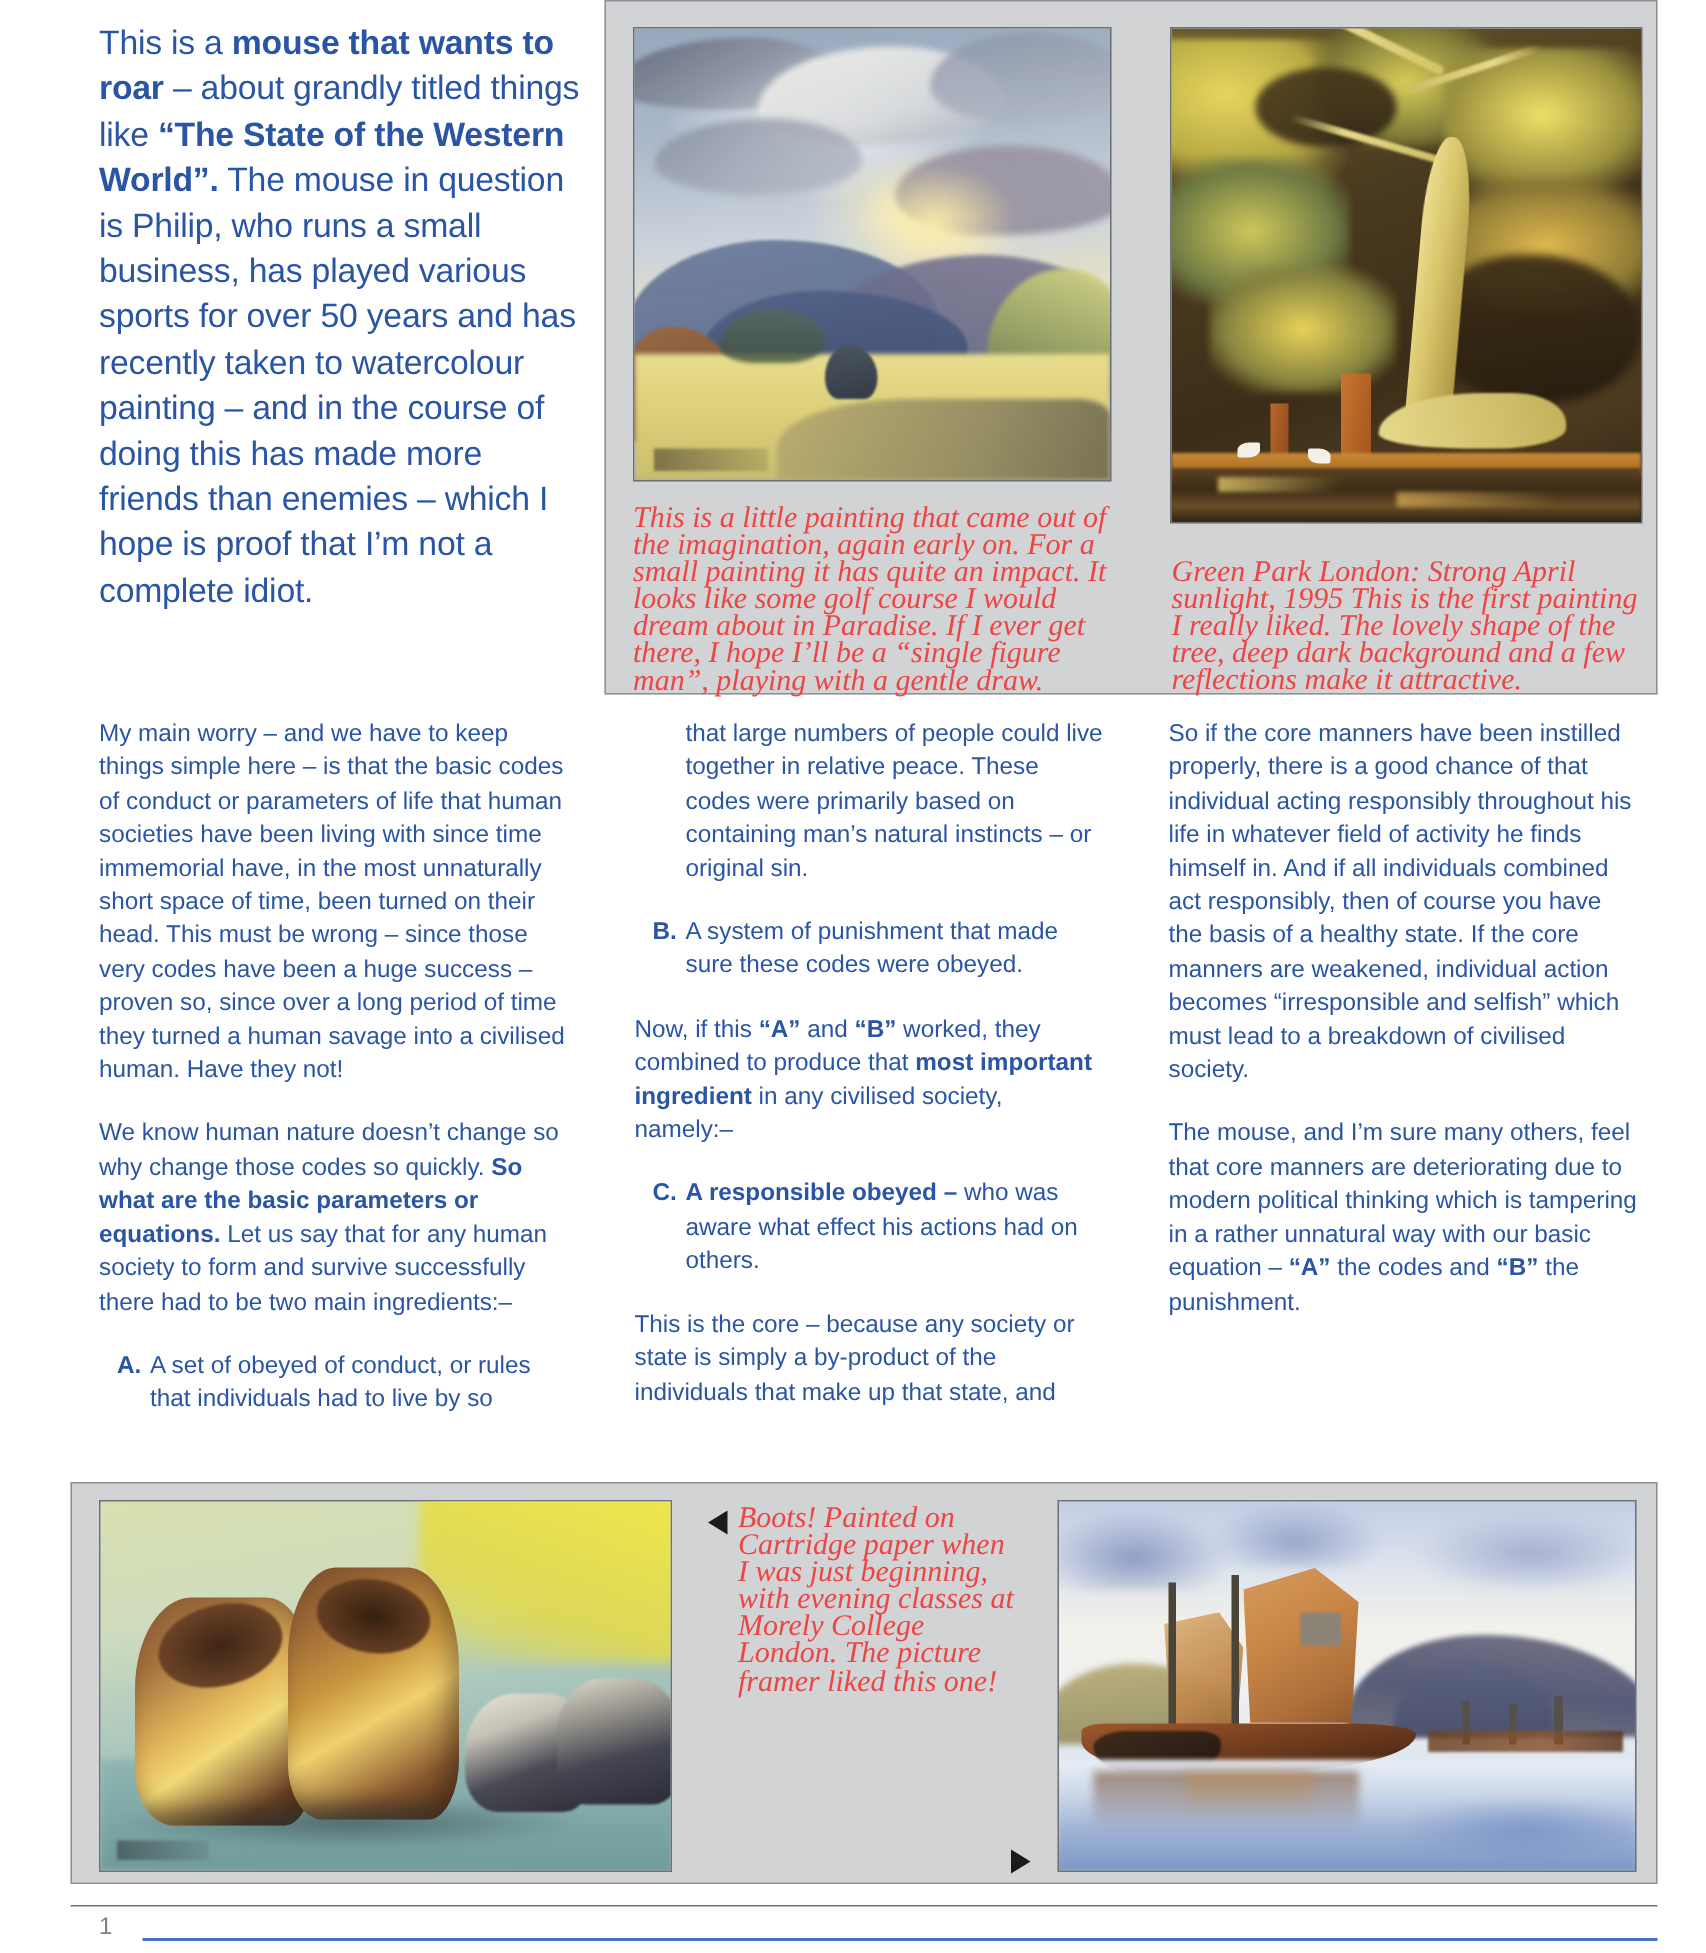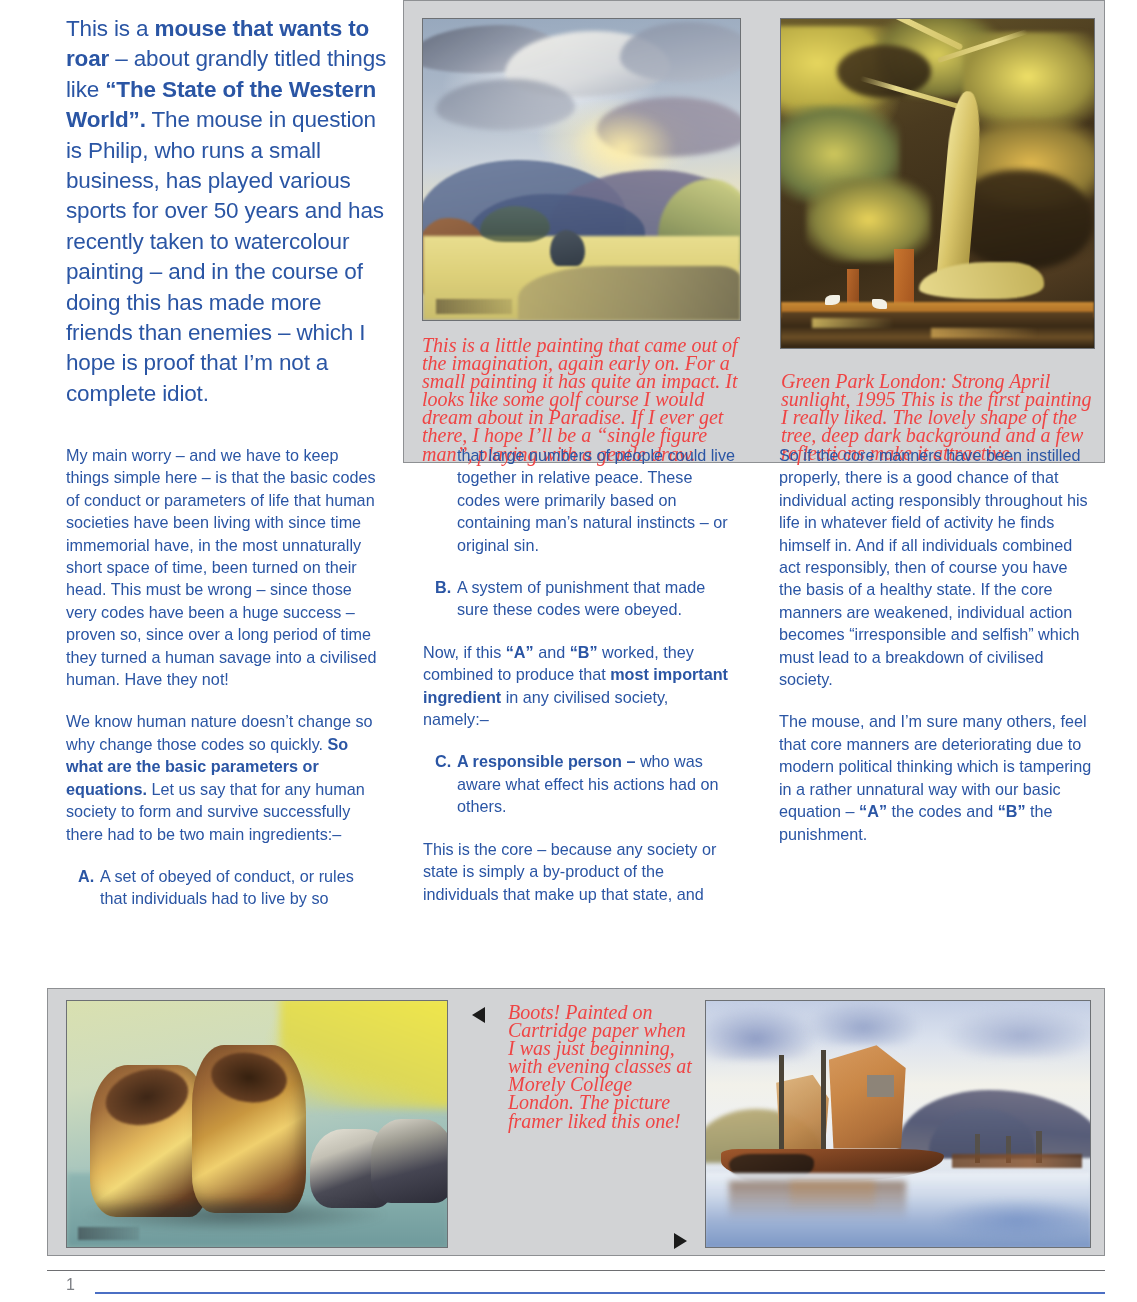--- a/index.html
+++ b/index.html
@@ -20,21 +20,21 @@
     left: 66px; top: 14px; width: 322px;
     font-size: 22.5px;
     line-height: 30.4px;
     color: #2a55a4;
     letter-spacing: -0.15px;
   }
   .intro b { font-weight: bold; }
 
   .bodycol {
     position: absolute;
-    top: 444px;
+    top: 478px;
     width: 313px;
     font-size: 16.2px;
     line-height: 22.4px;
     color: #2a55a4;
   }
   .bodycol p { margin: 0 0 20px 0; }
   .bodycol p:last-child { margin-bottom: 0; }
   .bodycol b { font-weight: bold; }
 
   #col1 { left: 66px; }
@@ -462,21 +462,21 @@
 
   <div class="bodycol" id="col2">
     <div class="cont">that large numbers of people could live together in relative peace. These codes were primarily based on containing man’s natural instincts – or original sin.</div>
     <div class="listitem">
       <span class="marker">B.</span>
       <span>A system of punishment that made sure these codes were obeyed.</span>
     </div>
     <p><span>Now, if this </span><b>“A”</b><span> and </span><b>“B”</b><span> worked, they combined to produce that </span><b>most important ingredient</b><span> in any civilised society, namely:–</span></p>
     <div class="listitem">
       <span class="marker">C.</span>
-      <b>A responsible person –</b><span> who was aware what effect his actions had on others.</span>
+      <b>A responsible obeyed –</b><span> who was aware what effect his actions had on others.</span>
     </div>
     <p>This is the core – because any society or state is simply a by-product of the individuals that make up that state, and</p>
   </div>
 
   <div class="bodycol" id="col3">
     <p>So if the core manners have been instilled properly, there is a good chance of that individual acting responsibly throughout his life in whatever field of activity he finds himself in. And if all individuals combined act responsibly, then of course you have the basis of a healthy state. If the core manners are weakened, individual action becomes “irresponsible and selfish” which must lead to a breakdown of civilised society.</p>
     <p><span>The mouse, and I’m sure many others, feel that core manners are deteriorating due to modern political thinking which is tampering in a rather unnatural way with our basic equation – </span><b>“A”</b><span> the codes and </span><b>“B”</b><span> the punishment.</span></p>
   </div>
 
   <div class="panel" id="bottom-panel"></div>
@@ -491,21 +491,21 @@
       <div class="bootB"></div>
         <div class="bootB-op"></div>
       <div class="shoeC"></div>
         <div class="shoeD"></div>
       <div class="shadow3"></div>
         <div class="sig3"></div>
     </div>
   </div>
 
   <div class="tri tri-left" style="left:472px; top:1007px;"></div>
-  <div class="caption" style="left:508px; top:1003px; width:184px;">Boots! Painted on Cartridge paper when I was just beginning, with evening classes at Morely College London. The picture framer liked this one!</div>
+  <div class="caption" style="left:492px; top:1003px; width:184px;">Boots! Painted on Cartridge paper when I was just beginning, with evening classes at Morely College London. The picture framer liked this one!</div>
 
   <div class="tri tri-right" style="left:674px; top:1233px;"></div>
 
   <div class="art-frame" id="art4">
     <div class="art-inner">
       <div class="bg4"></div>
       <div class="cloud1"></div>
         <div class="cloud2"></div>
         <div class="cloud3"></div>
       <div class="hillL"></div>

